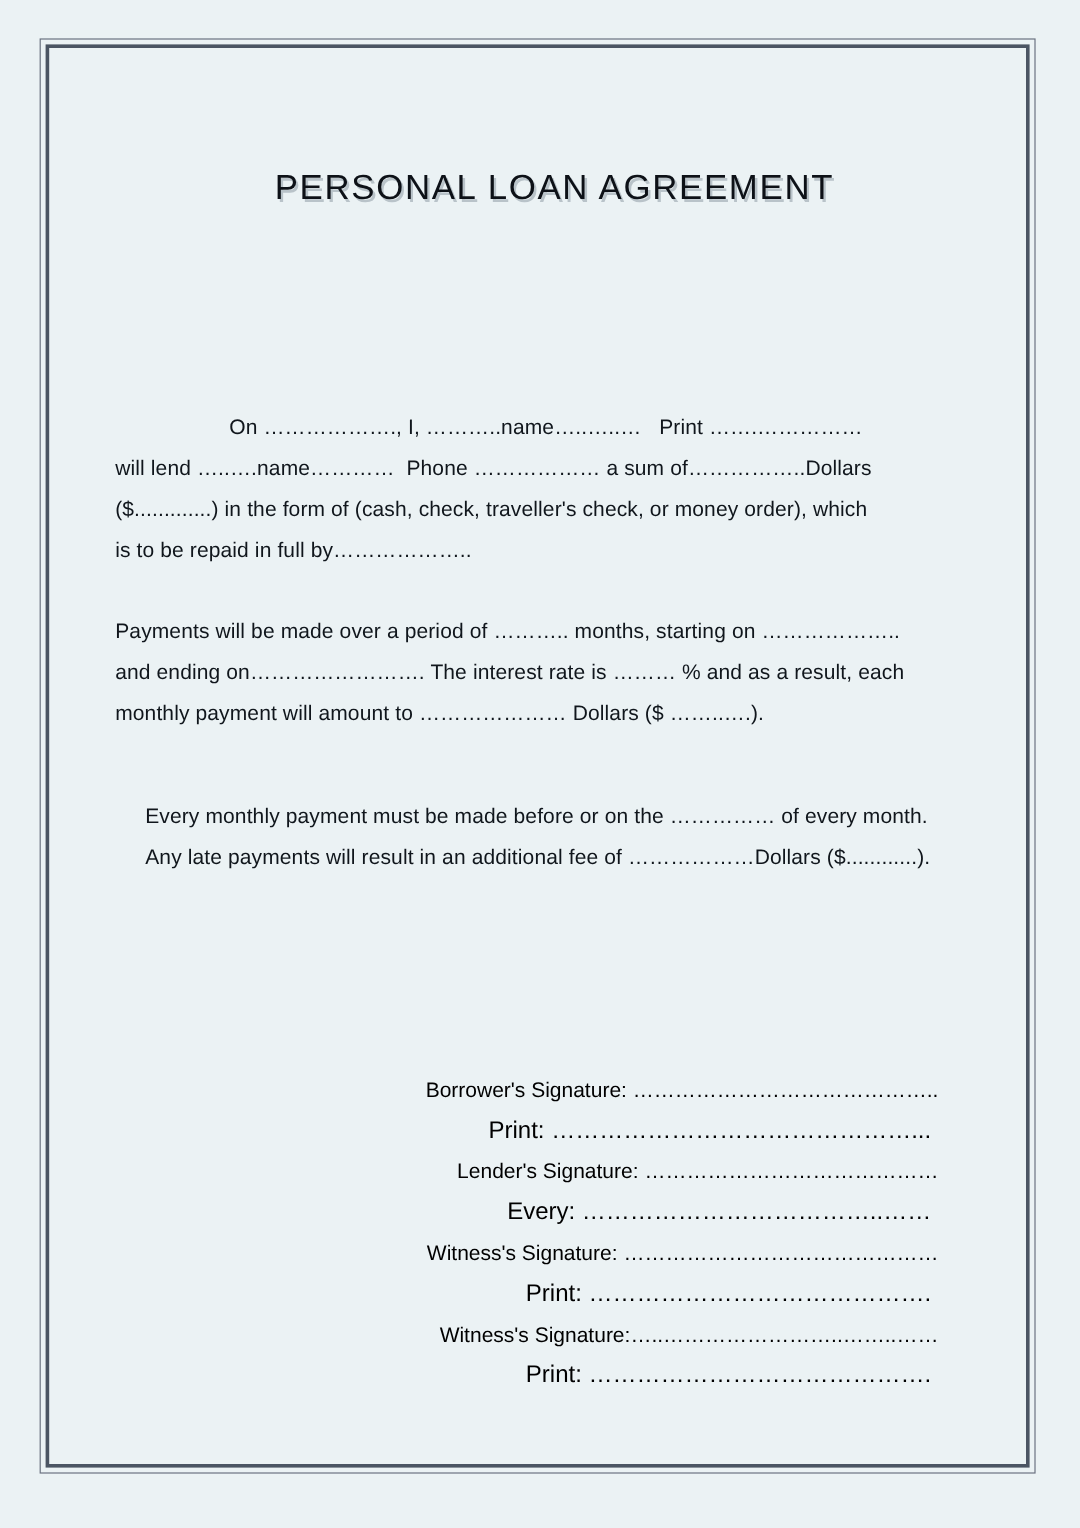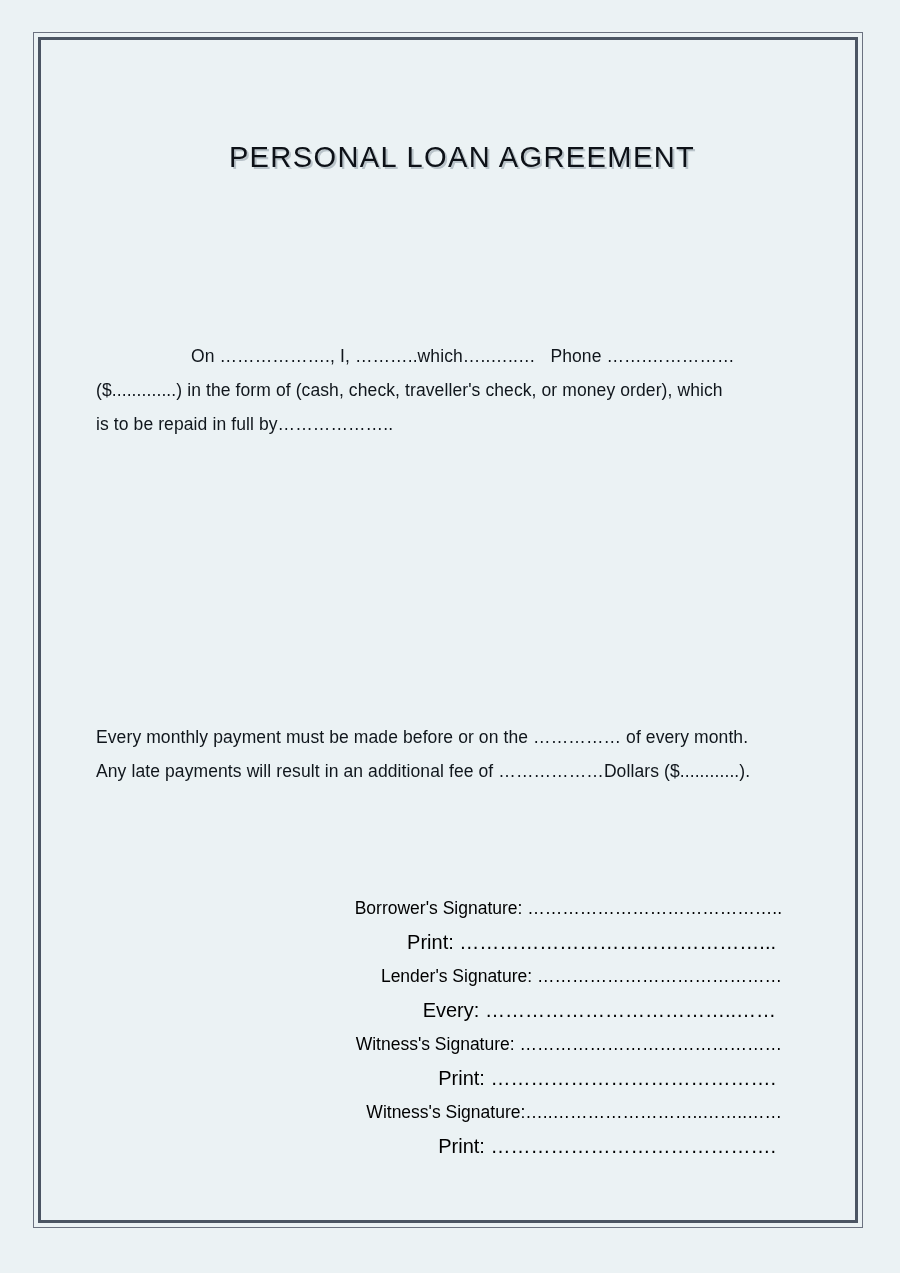--- a/index.html
+++ b/index.html
@@ -68,21 +68,21 @@
     left: 96px;
     width: 700px;
     font-size: 17.5px;
     color: #10161c;
     line-height: 34px;
     letter-spacing: 0.1px;
   }
 
   #para-1 { top: 339px; }
   #para-2 { top: 509px; }
-  #para-3 { top: 720px; }
+  #para-3 { top: 663px; margin-left: 25px; }
 
   .body-line { white-space: pre-wrap; }
   .indent-line { padding-left: 95px; }
 
   .sign-block {
     position: absolute;
     left: 96px;
     top: 891px;
     width: 686px;
     color: #000000;
@@ -102,25 +102,31 @@
 <div class="page">
 
   <div class="frame-outer"></div>
   <div class="frame-inner"></div>
 
   <div class="content">
 
     <div class="doc-title">PERSONAL LOAN AGREEMENT</div>
 
     <div class="body-block" id="para-1">
-      <div class="body-line indent-line">On ………………., I, ………..which…..…..…   Phone …….……………</div>
+      <div class="body-line indent-line">On ………………., I, ………..name…..…..…   Print …….……………</div>
+      <div class="body-line">will lend …..….name…………  Phone ……………… a sum of……………..Dollars</div>
       <div class="body-line">($.............) in the form of (cash, check, traveller's check, or money order), which</div>
       <div class="body-line">is to be repaid in full by………………..</div>
     </div>
 
+    <div class="body-block" id="para-2">
+      <div class="body-line">Payments will be made over a period of ……….. months, starting on ………………..</div>
+      <div class="body-line">and ending on……………………. The interest rate is ……… % and as a result, each</div>
+      <div class="body-line">monthly payment will amount to ………………… Dollars ($ ……..….).</div>
+    </div>
 
     <div class="body-block" id="para-3">
       <div class="body-line">Every monthly payment must be made before or on the …………… of every month.</div>
       <div class="body-line">Any late payments will result in an additional fee of ………………Dollars ($............).</div>
     </div>
 
     <div class="sign-block" id="signature-block">
         <div class="sign-row major">Borrower's Signature: ……………………………………..</div>
         <div class="sign-row minor">Print: ………………………………………...</div>
         <div class="sign-row major">Lender's Signature: ……………………………………</div>

